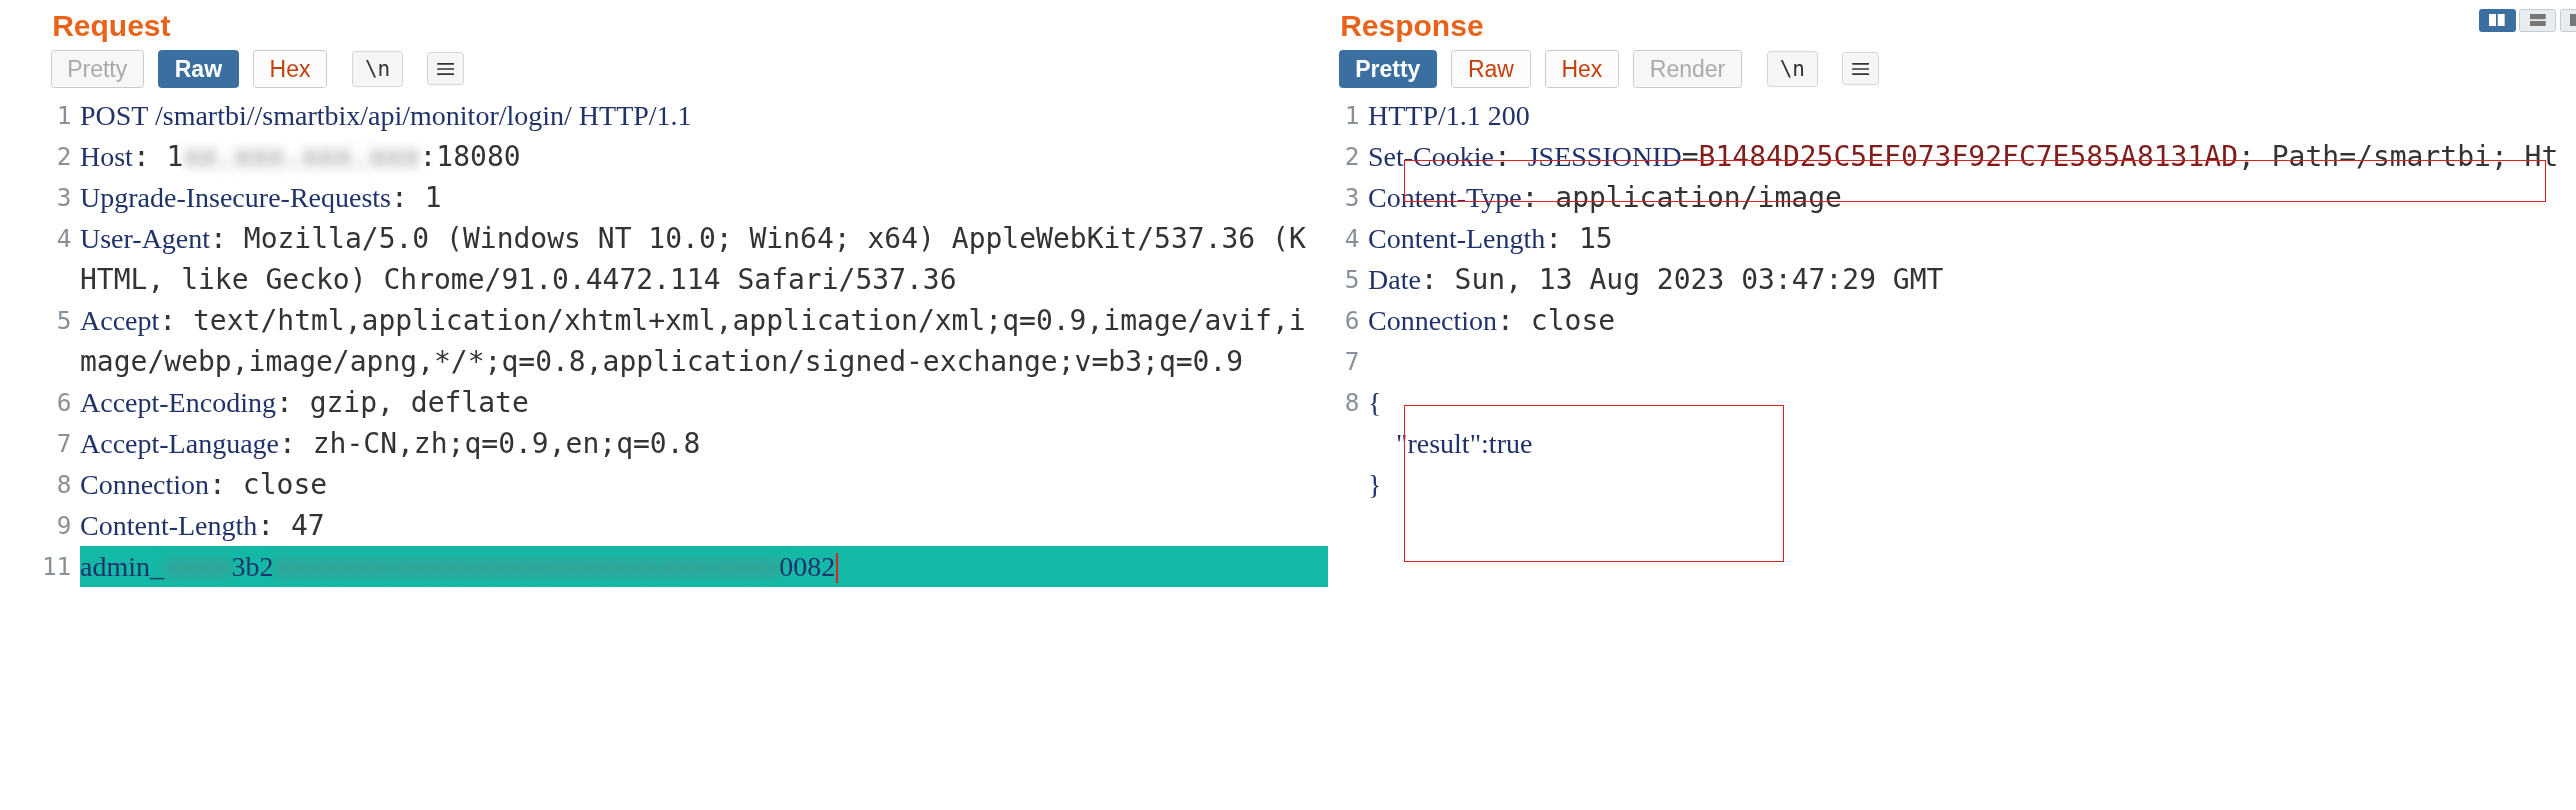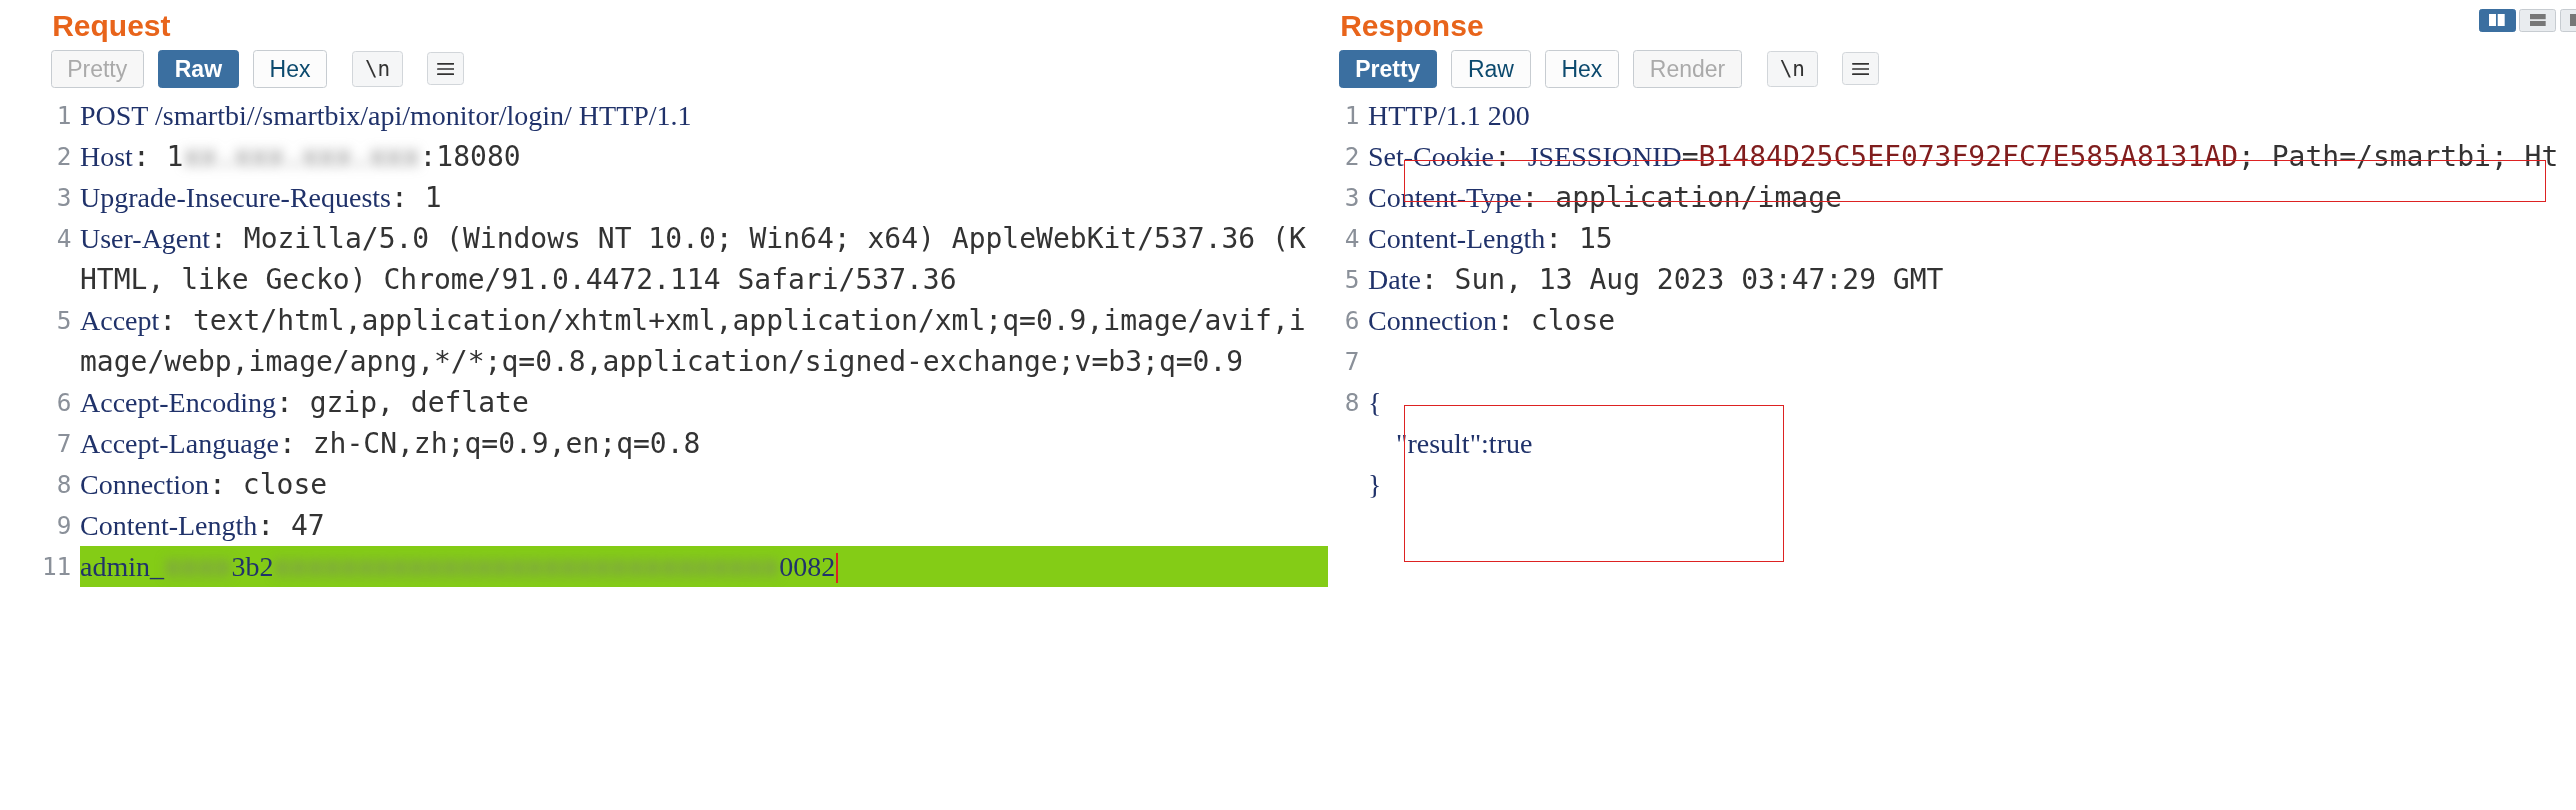--- a/index.html
+++ b/index.html
@@ -60,21 +60,21 @@
   .layout-btn svg { width: 15.7px; height: 12.2px; }
   .tab-row {
     display: flex;
     align-items: center;
     gap: 15px;
     padding: 0 10.5px 5.2px 10.5px;
   }
   .tab {
     padding: 5.2px 15.7px 4.4px 15.7px;
     font-size: 23px;
-    color: #0c4a6e;
+    color: #c2410c;
     background: #fcfcfc;
     border: 0.9px solid #c7ccd1;
     border-radius: 3.5px;
     margin-right: -0.9px;
   }
   .tab.disabled { color: #aaa; background: #f7f7f7; }
   .tab.active {
     background: #3b6fa0;
     color: #fff;
     border-color: #3b6fa0;
@@ -126,21 +126,21 @@
     line-height: 41px;
   }
   .code {
     flex: 1;
     white-space: pre-wrap;
     word-break: break-all;
     color: #20326a;
     padding-right: 14px;
     min-width: 0;
   }
-  .code.sel { background: #84cc16; }
+  .code.sel { background: #14b8a6; }
   .hdr-name { color: #20326a; font-family: Liberation Serif, serif; }
   .hdr-val  { color: #333; }
   .hl { color: #7f1d1d; }
   .blur-span {
     display: inline-block;
     filter: blur(6.1px);
     -webkit-filter: blur(6.1px);
     color: #777;
     vertical-align: baseline;
   }

